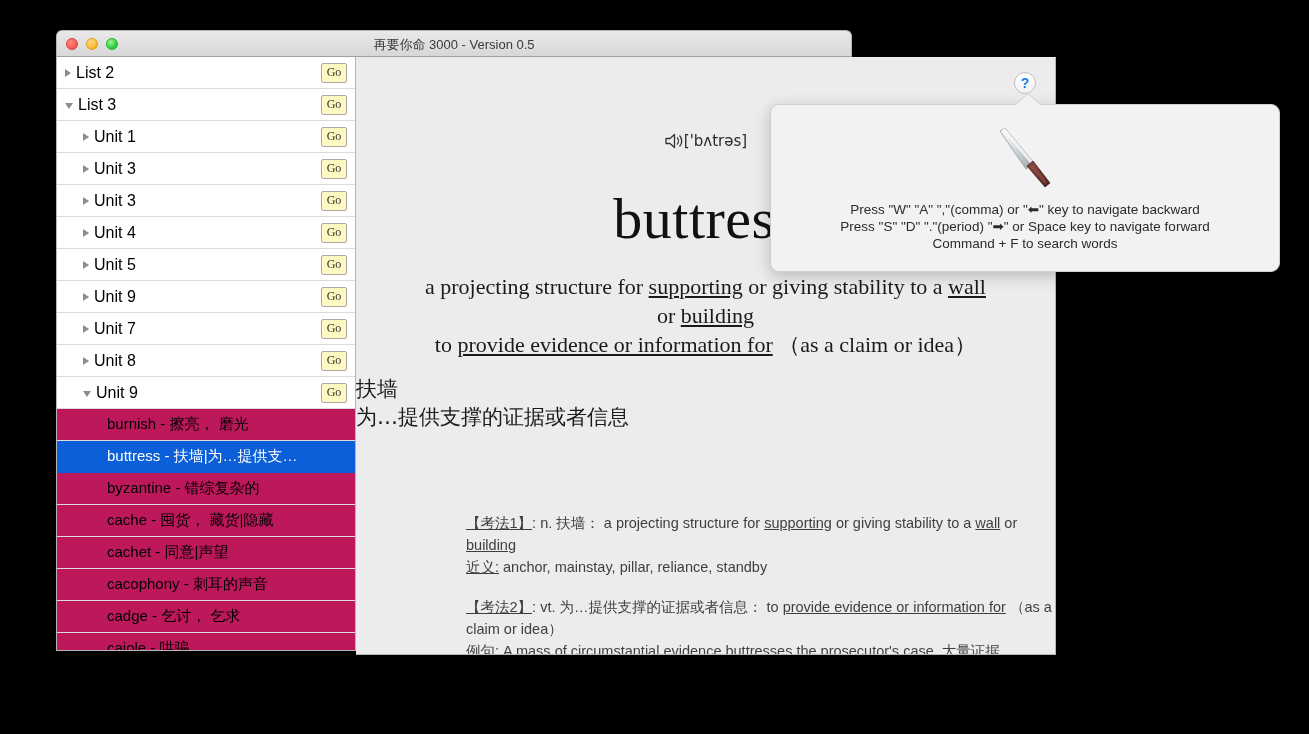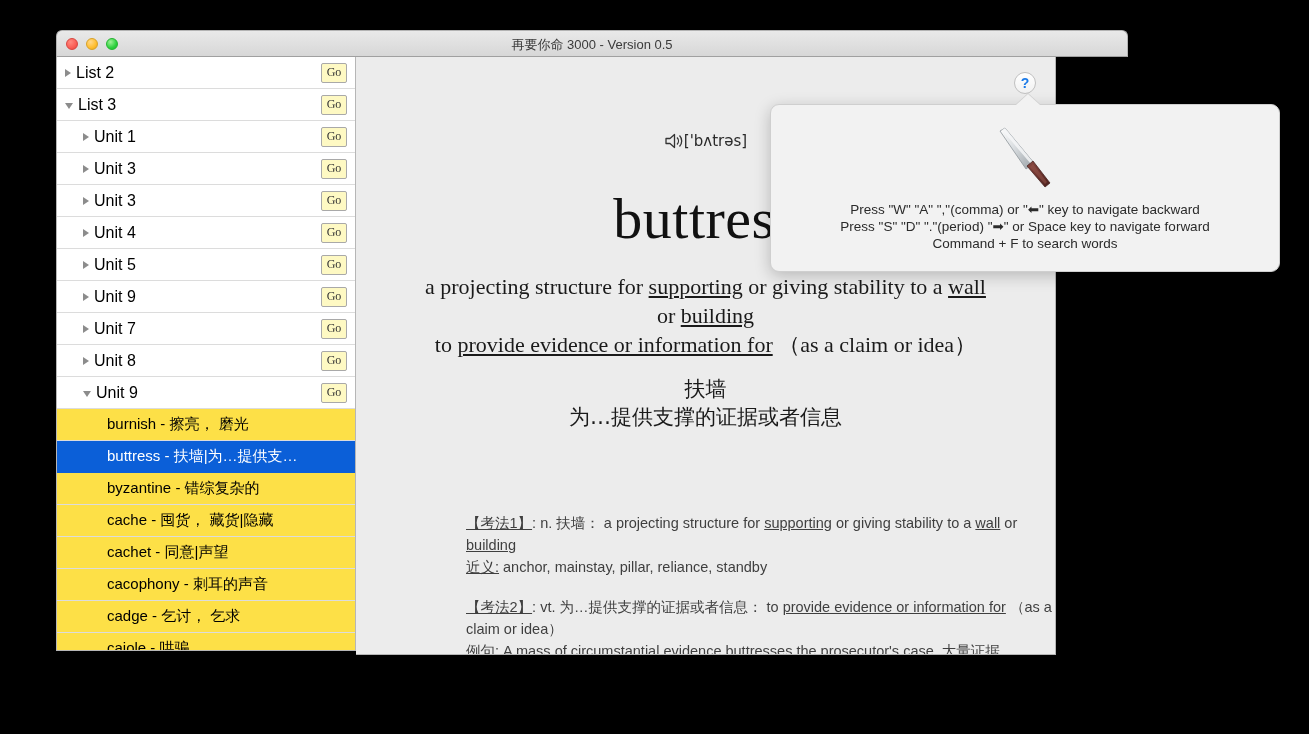--- a/index.html
+++ b/index.html
@@ -24,21 +24,21 @@
     position: absolute;
     left: 56px;
     top: 30px;
     width: 1000px;
     height: 625px;
   }
 
   .titlebar {
     position: absolute;
     left: 0; top: 0;
-    width: 1072px;
+    width: 796px;
     height: 27px;
     background: linear-gradient(to bottom, #e9e9e9 0%, #d7d7d7 100%);
     border: 1px solid #b3b3b3;
     border-bottom: 1px solid #a0a0a0;
     border-top-left-radius: 6px;
     border-top-right-radius: 6px;
     box-sizing: border-box;
   }
 
   .traffic {
@@ -138,21 +138,21 @@
   .level-list  { padding-left: 8px; }
   .level-unit  { padding-left: 26px; }
 
   .word-row {
     position: relative;
     height: 32px;
     border-bottom: 1px solid #dcdcdc;
     display: flex;
     align-items: center;
     padding-left: 50px;
-    background: #fde047;
+    background: #be185d;
     box-sizing: border-box;
     font-size: 15px;
     color: #000000;
     white-space: nowrap;
     overflow: hidden;
     font-family: "Liberation Sans", sans-serif;
   }
   .word-row.selected {
     background: #0b5fd8;
     color: #ffffff;
@@ -208,21 +208,20 @@
     font-size: 22px;
     color: #1a1a1a;
     line-height: 29px;
   }
   .defs u { text-decoration: underline; text-underline-offset: 2px; }
 
   .cn-defs {
     position: absolute;
     left: 0; right: 0;
     top: 318px;
-    text-align: center;
     font-family: "DejaVu Sans", sans-serif;
     font-size: 21px;
     color: #1a1a1a;
     line-height: 28px;
   }
 
   .notes {
     position: absolute;
     left: 110px;
     top: 455px;

